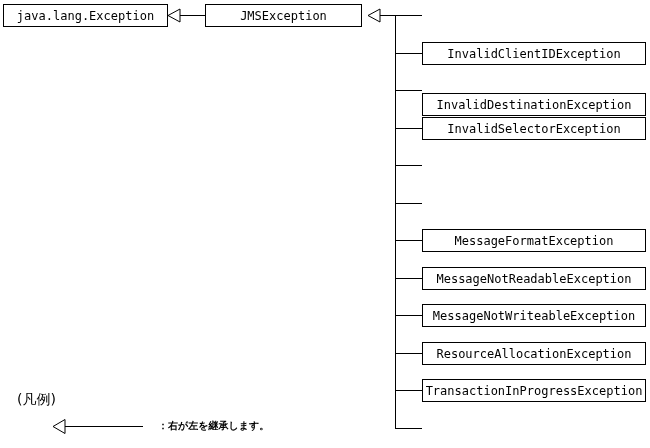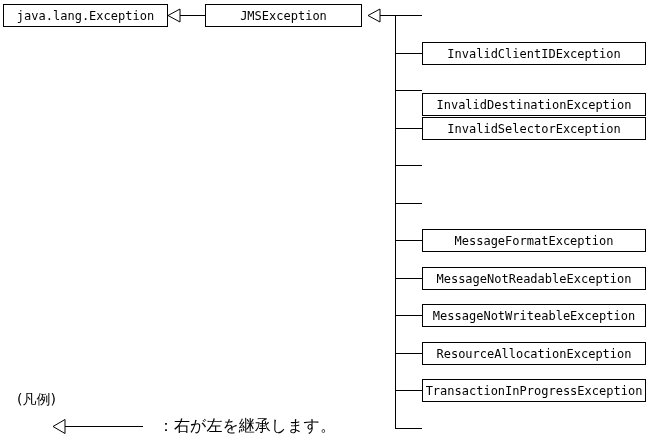--- a/index.html
+++ b/index.html
@@ -48,23 +48,24 @@
     font-size: 14px;
     line-height: 16px;
     white-space: nowrap;
   }
   .legend-desc {
     position: absolute;
     left: 158px;
     top: 418px;
     color: #000000;
     font-family: "DejaVu Sans", sans-serif;
-    font-size: 16px;
+    font-size: 10px;
     line-height: 16px;
     white-space: nowrap;
+    font-weight: bold;
   }
 </style>
 </head>
 <body>
 
 <div class="canvas">
 
   <svg class="overlay" width="650" height="448" viewBox="0 0 650 448" xmlns="http://www.w3.org/2000/svg">
 
     <line x1="180" y1="15.5" x2="205" y2="15.5" stroke="#000000" stroke-width="1" shape-rendering="crispEdges"></line>

